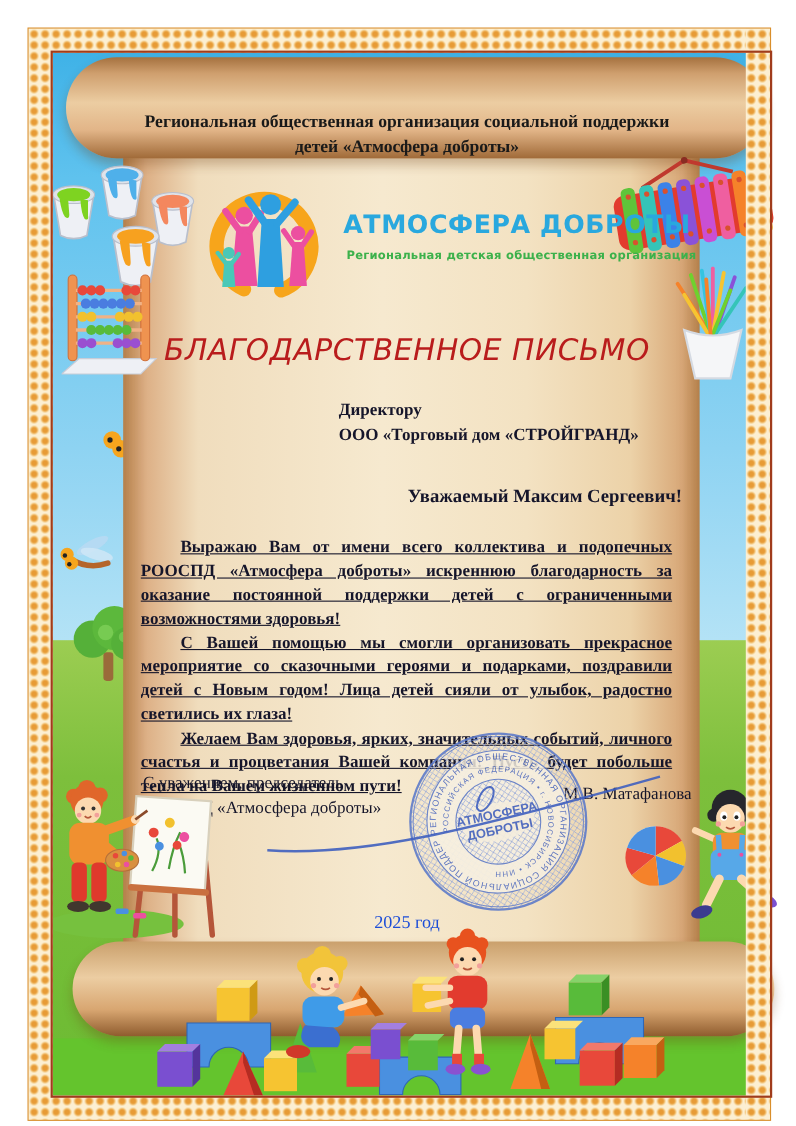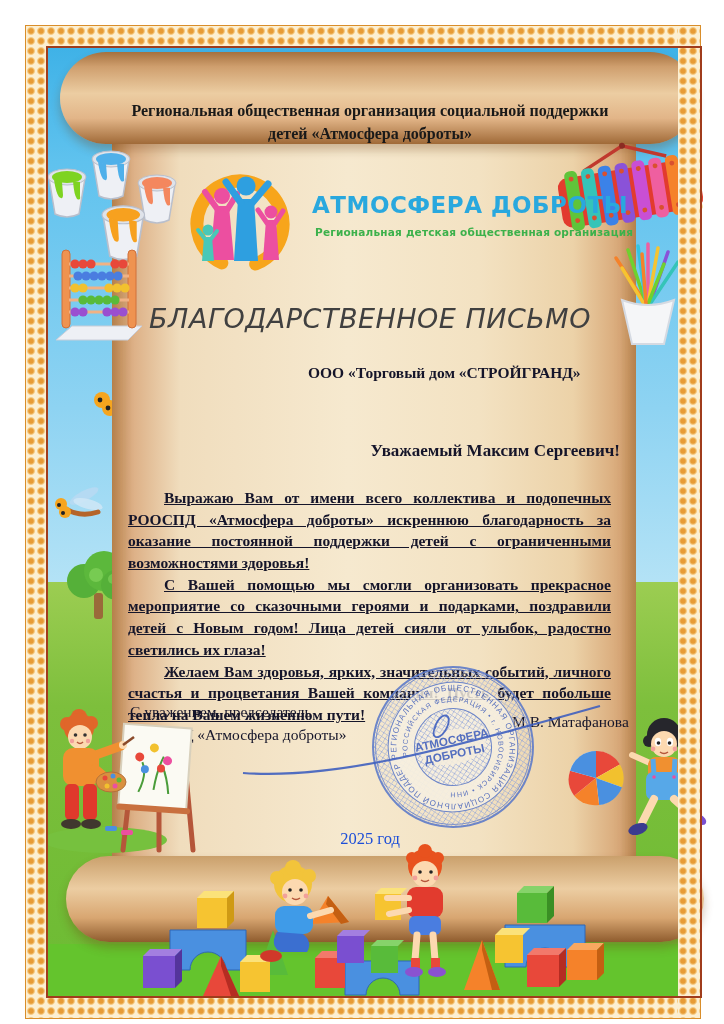--- a/index.html
+++ b/index.html
@@ -40,21 +40,21 @@
     background:linear-gradient(180deg,#caa06c 0%,#eccda2 38%,#d8a671 72%,#8f5c2e 100%);}
 
   
   .org-header{left:120px;top:99px;width:500px;z-index:6;text-align:center;
     font-weight:bold;font-size:16px;line-height:1.45;color:#191919;}
   .logo-name{left:312px;top:192px;width:280px;z-index:6;white-space:nowrap;
     font-family:"DejaVu Sans",sans-serif;font-weight:bold;font-size:23px;color:#29a8de;letter-spacing:.5px;}
   .logo-sub{left:315px;top:226px;width:280px;z-index:6;white-space:nowrap;
     font-family:"DejaVu Sans",sans-serif;font-weight:bold;font-size:10.5px;color:#3cb14b;letter-spacing:.2px;}
   .doc-title{left:110px;top:303px;width:520px;z-index:6;text-align:center;
-    font-family:"DejaVu Sans",sans-serif;font-style:italic;font-size:27px;color:#404040;letter-spacing:.5px;}
+    font-family:"DejaVu Sans",sans-serif;font-style:italic;font-size:27px;color:#b91c1c;letter-spacing:.5px;}
   .addressee{left:308px;top:361px;z-index:6;font-weight:bold;font-size:15.5px;line-height:1.5;color:#15152a;}
   .salutation{left:120px;top:441px;width:500px;z-index:6;text-align:right;
     font-weight:bold;font-size:17px;color:#15152a;}
   .body-text{left:128px;top:487px;width:483px;z-index:6;
     font-weight:bold;font-size:15.5px;line-height:1.40;color:#15152a;text-align:justify;}
   .body-text p{margin:0;text-indent:36px;text-decoration:underline;}
   .closing{left:130px;top:700px;z-index:6;font-size:15.5px;line-height:1.5;color:#15152a;}
   .signer{left:512px;top:713px;z-index:6;font-size:15.5px;color:#15152a;}
   .city{left:120px;top:806px;width:500px;z-index:8;text-align:center;font-size:16.5px;color:#15152a;}
   .year{left:120px;top:829px;width:500px;z-index:8;text-align:center;font-size:16.5px;color:#1d4ed8;}
@@ -260,20 +260,21 @@
         <path d="M21,75 L14,66 M27,75 L33,67" stroke-width="4" stroke-linecap="round" fill="none"></path>
       </g>
     </svg>
   </div>
   <div class="abs logo-name">АТМОСФЕРА ДОБРОТЫ</div>
   <div class="abs logo-sub">Региональная детская общественная организация</div>
 
   <div class="abs doc-title">БЛАГОДАРСТВЕННОЕ ПИСЬМО</div>
 
   <div class="abs addressee">
+    <div>Директору</div>
     <div>ООО «Торговый дом «СТРОЙГРАНД»</div>
   </div>
 
   <div class="abs salutation">Уважаемый Максим Сергеевич!</div>
 
   <div class="abs body-text">
     <p>Выражаю Вам от имени всего коллектива и подопечных РООСПД «Атмосфера доброты» искреннюю благодарность за оказание постоянной поддержки детей с ограниченными возможностями здоровья!</p>
     <p>С Вашей помощью мы смогли организовать прекрасное мероприятие со сказочными героями и подарками, поздравили детей с Новым годом! Лица детей сияли от улыбок, радостно светились их глаза!</p>
     <p>Желаем Вам здоровья, ярких, значительных событий, личного счастья и процветания Вашей компании! Пусть будет побольше тепла на Вашем жизненном пути!</p>
   </div>

